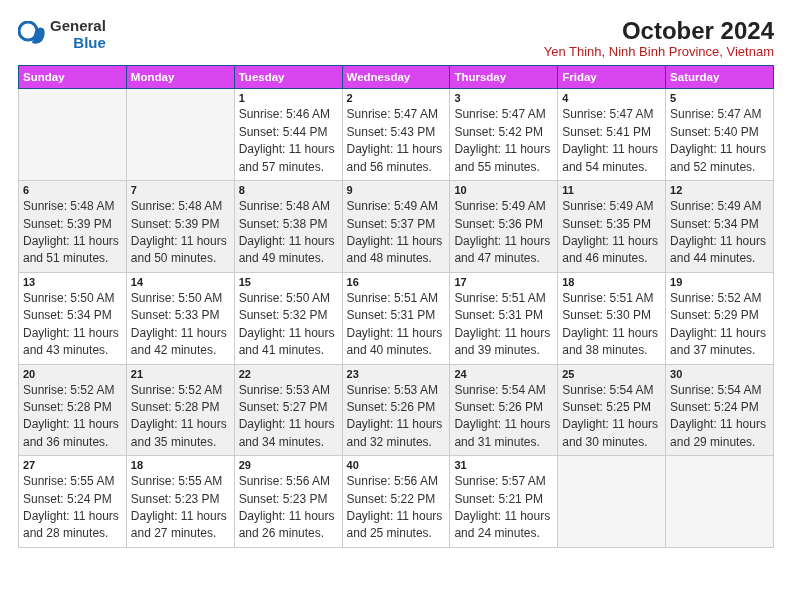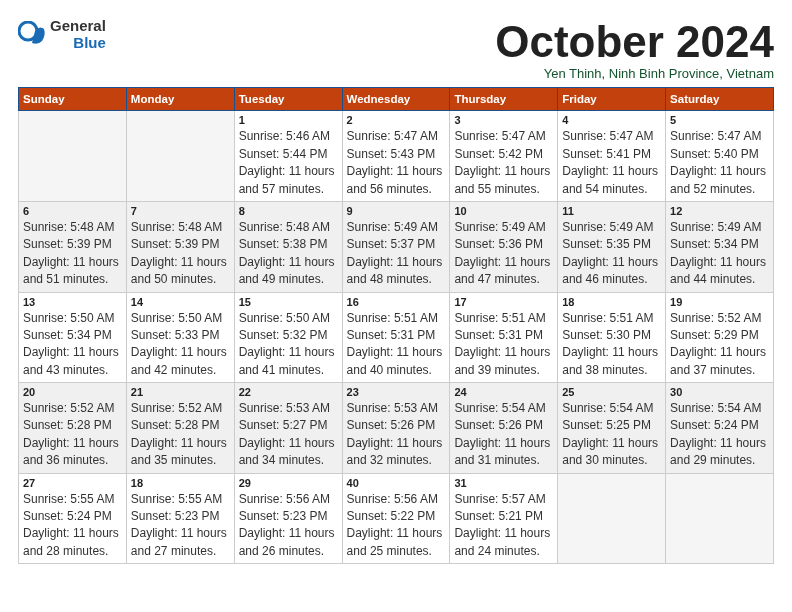--- a/index.html
+++ b/index.html
@@ -45,38 +45,38 @@
       text-align: right;
     }
     .logo-icon {
       width: 28px;
       height: 28px;
     }
     .title-block {
       text-align: right;
     }
     .month-title {
-      font-size: 44px;
+      font-size: 24px;
       font-weight: bold;
       color: #222;
       line-height: 1.1;
     }
     .subtitle {
       font-size: 13px;
-      color: #14532d;
+      color: #b91c1c;
     }
     .calendar {
       flex: 1;
       border: 1px solid #ccc;
       border-collapse: collapse;
       width: 100%;
       table-layout: fixed;
     }
     .calendar th {
-      background: #c2410c;
+      background: #d946ef;
       color: #fff;
       font-size: 11.5px;
       font-weight: bold;
       padding: 5px 4px;
       border: 1px solid #1a5090;
       text-align: left;
     }
     .calendar td {
       border: 1px solid #ccc;
       vertical-align: top;

